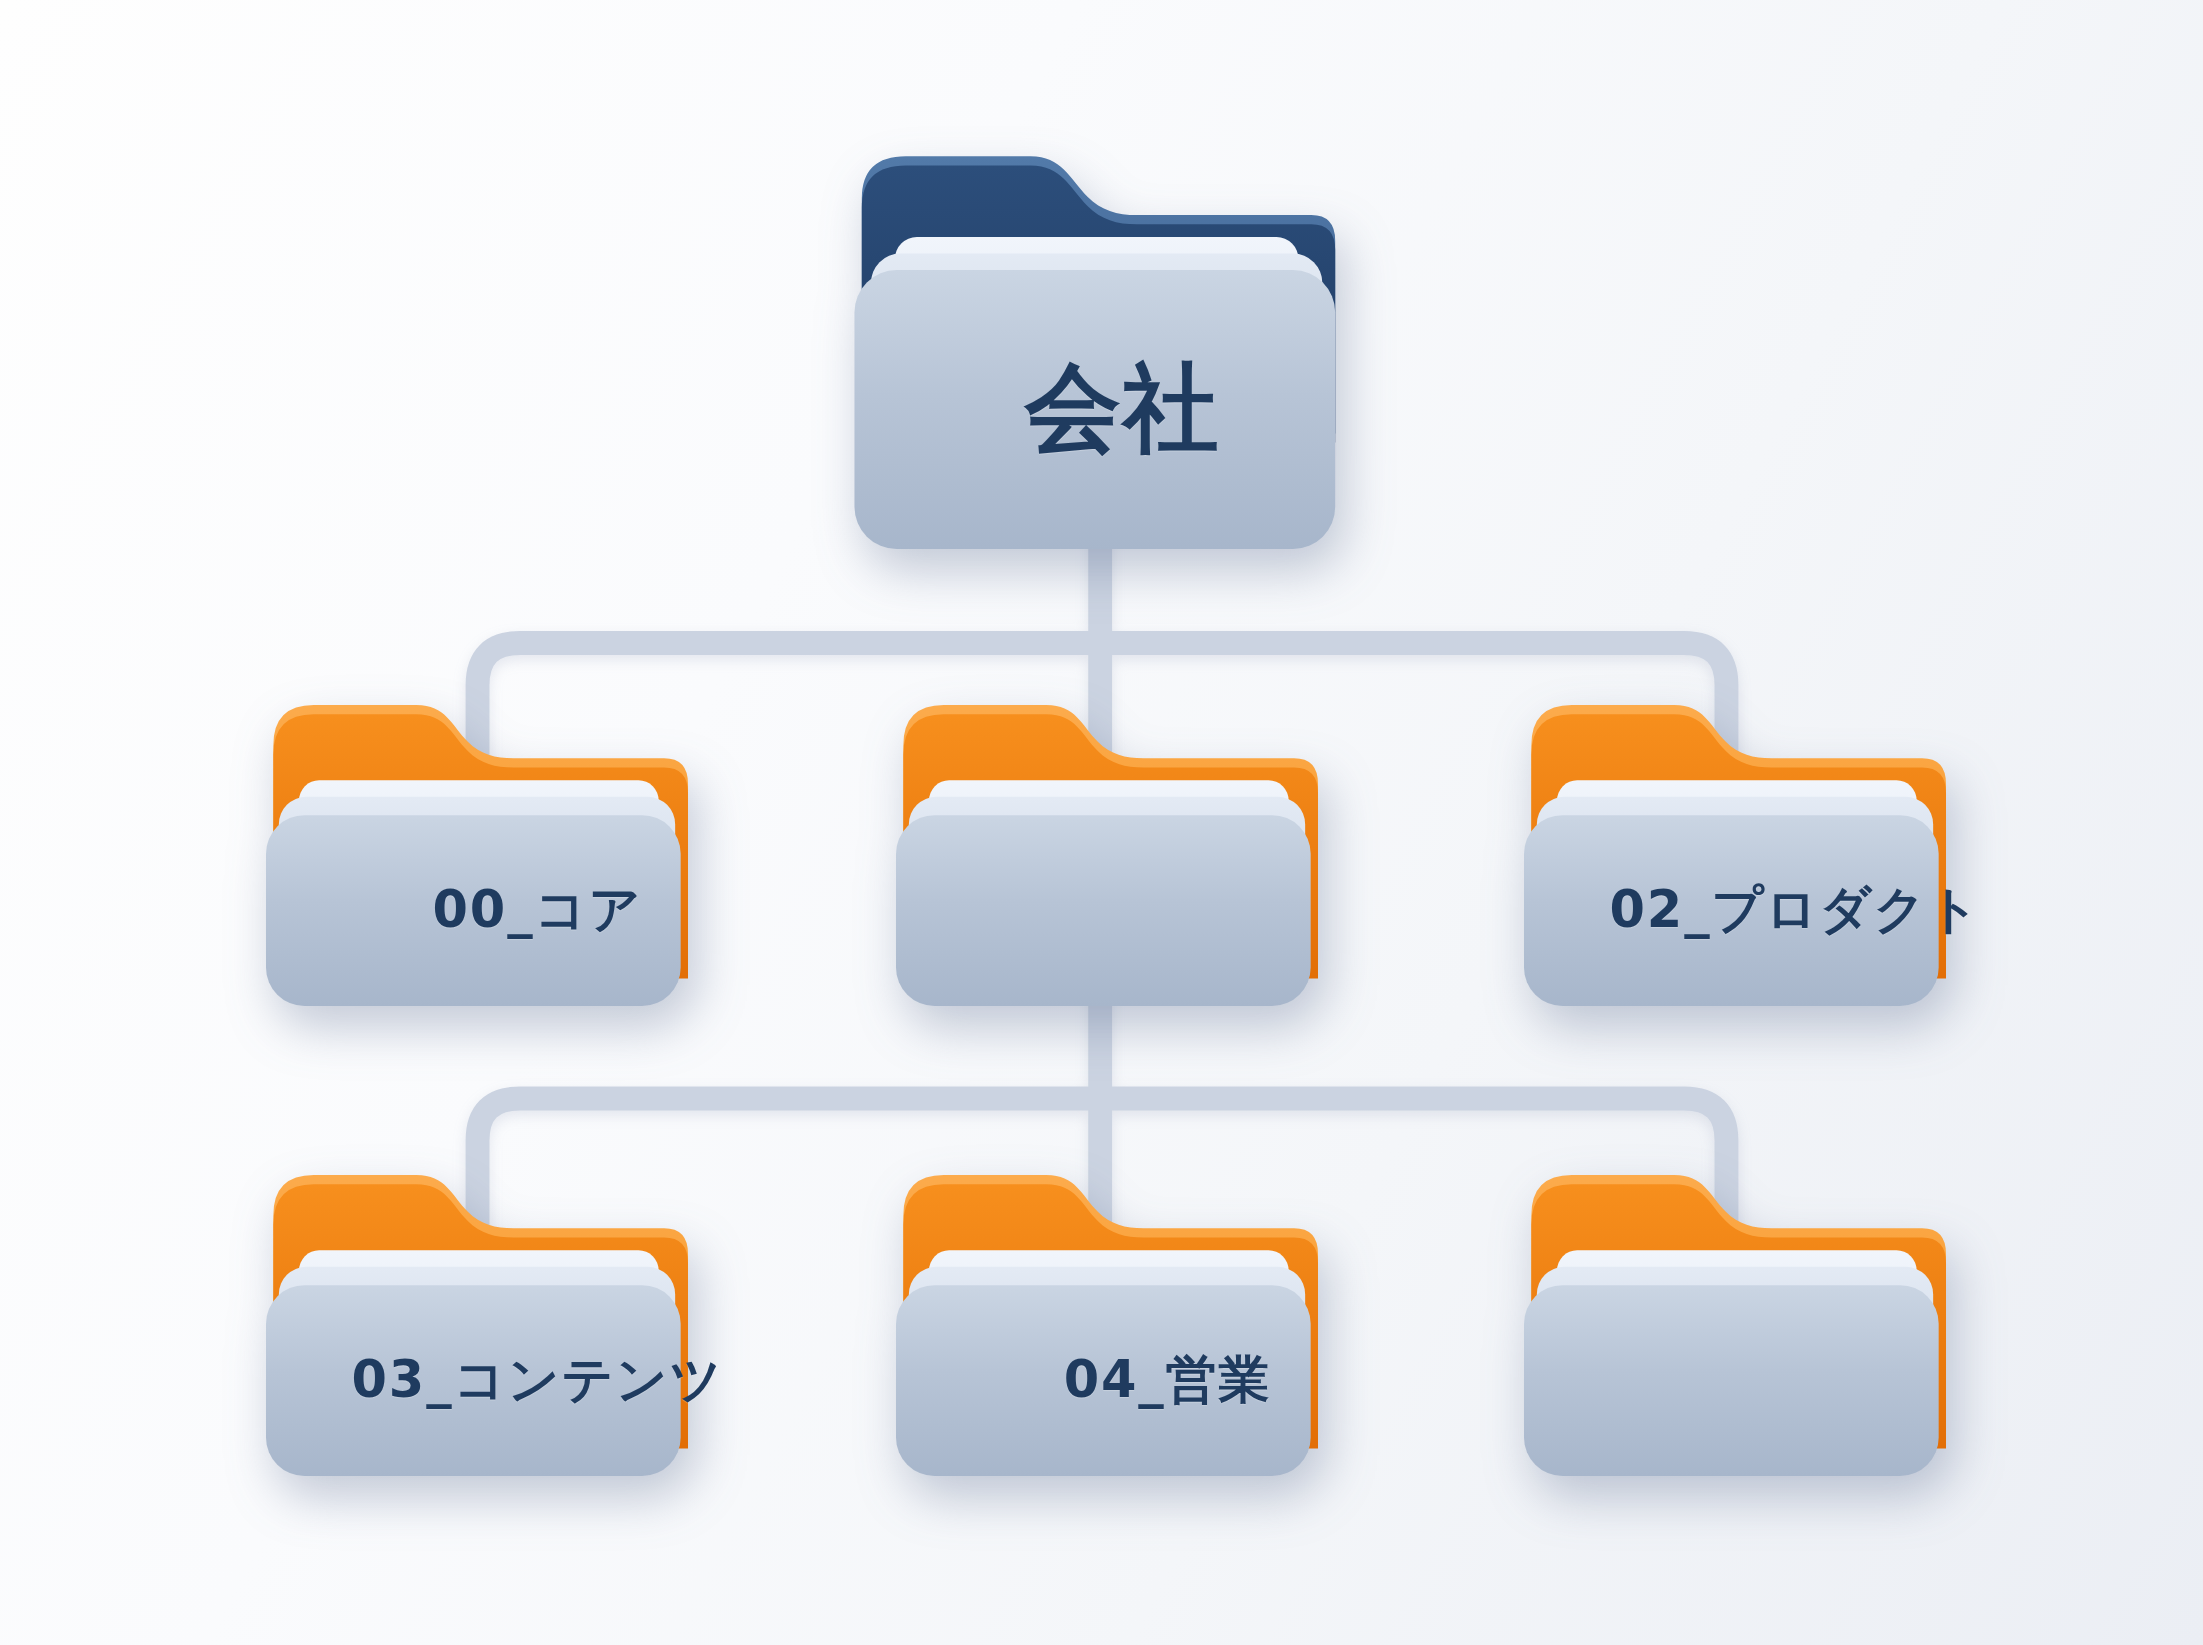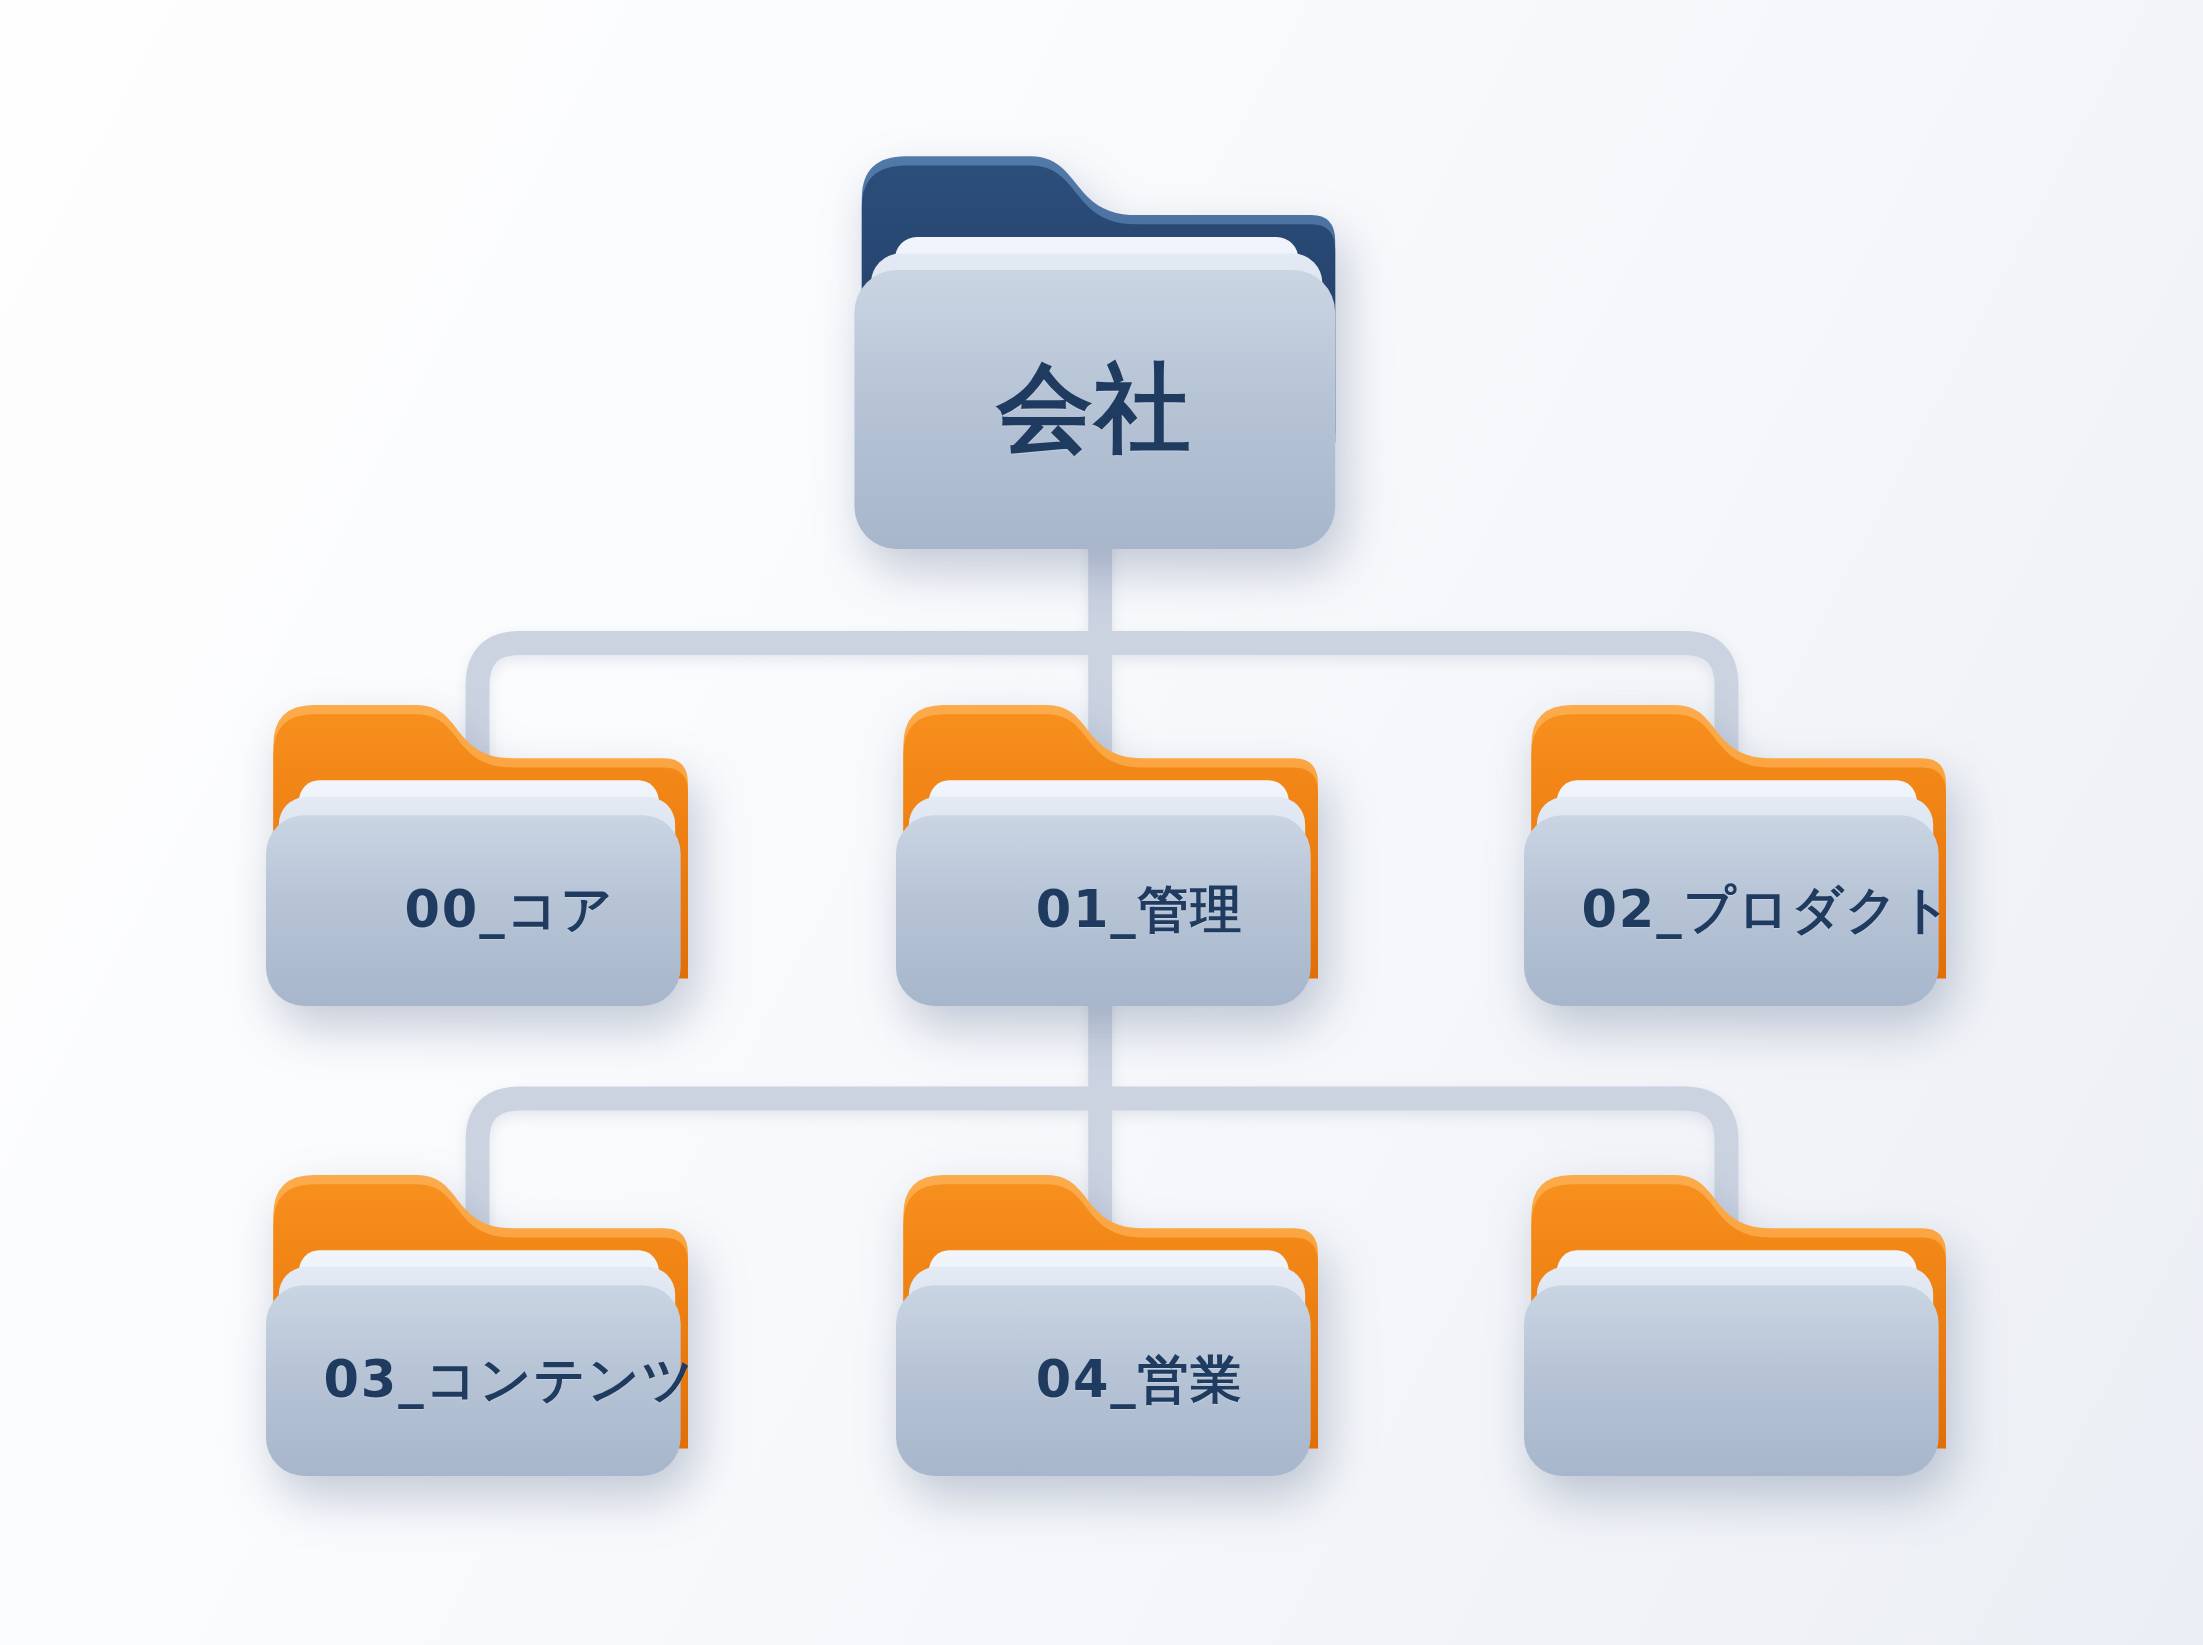--- a/index.html
+++ b/index.html
@@ -13,20 +13,21 @@
   }
   .connectors{position:absolute;left:0;top:0;
     filter:drop-shadow(0 5.5px 6.4px rgba(110,125,160,0.16));}
   .connectors path{fill:none;stroke:#cbd3e1;stroke-width:26;}
   .folder{position:absolute;}
   .folder svg{display:block;filter:drop-shadow(9.2px 22px 24px rgba(70,90,130,0.30));}
   .label{
     position:absolute;display:flex;align-items:center;justify-content:center;
     color:#1f3b5f;font-weight:bold;white-space:nowrap;letter-spacing:1.8px;
     text-shadow:0 0.9px 0.9px rgba(255,255,255,0.25);
+    padding-left:28px;
   }
   .root-label{left:0;top:121px;width:481px;height:279px;font-size:96px;}
   .child-label{left:0;top:121px;width:415px;height:191px;font-size:51px;margin-left:36px;}
   .defs-holder{position:absolute;width:0;height:0;overflow:hidden;}
 </style>
 </head>
 <body>
 
 <div class="stage">
 
@@ -100,21 +101,20 @@
   <div class="folder" style="left:896px;top:694px;">
     <svg width="422" height="312" viewBox="0 0 460 340">
       <g transform="translate(0,-10)">
         <path fill="url(#gOrangeRim)" d="M 8 310 L 8 66 Q 8 22 52 22 L 164 22 C 196 22 202 44 220 62 C 234 76 250 80 270 80 L 434 80 Q 460 80 460 108 L 460 310 Z"></path>
       </g>
       <path fill="url(#gOrange)" d="M 8 310 L 8 66 Q 8 22 52 22 L 164 22 C 196 22 202 44 220 62 C 234 76 250 80 270 80 L 434 80 Q 460 80 460 108 L 460 310 Z"></path>
       <rect x="36" y="94" width="392" height="100" rx="22" fill="url(#gSheetA)"></rect>
       <rect x="14" y="112" width="432" height="108" rx="30" fill="url(#gSheetB)"></rect>
       <rect x="0" y="132" width="452" height="208" rx="42" fill="url(#gFront)"></rect>
     </svg>
-    <div class="label child-label">01_管理</div>
   </div>
 
   <div class="folder" style="left:1524px;top:694px;">
     <svg width="422" height="312" viewBox="0 0 460 340">
       <g transform="translate(0,-10)">
         <path fill="url(#gOrangeRim)" d="M 8 310 L 8 66 Q 8 22 52 22 L 164 22 C 196 22 202 44 220 62 C 234 76 250 80 270 80 L 434 80 Q 460 80 460 108 L 460 310 Z"></path>
       </g>
       <path fill="url(#gOrange)" d="M 8 310 L 8 66 Q 8 22 52 22 L 164 22 C 196 22 202 44 220 62 C 234 76 250 80 270 80 L 434 80 Q 460 80 460 108 L 460 310 Z"></path>
       <rect x="36" y="94" width="392" height="100" rx="22" fill="url(#gSheetA)"></rect>
       <rect x="14" y="112" width="432" height="108" rx="30" fill="url(#gSheetB)"></rect>

